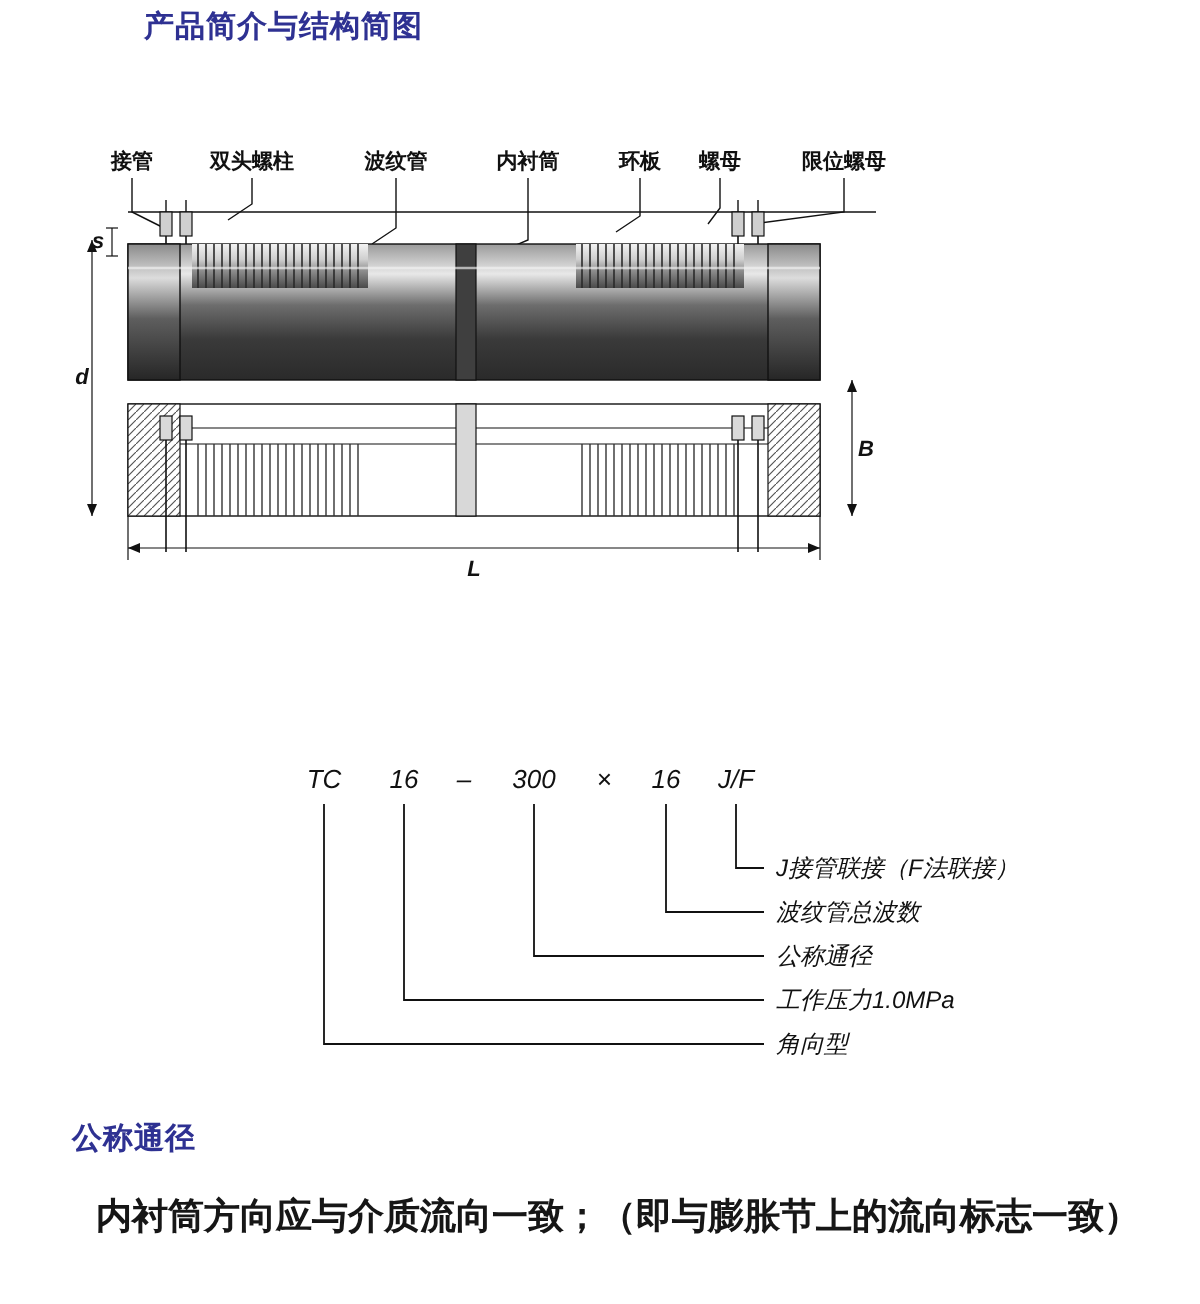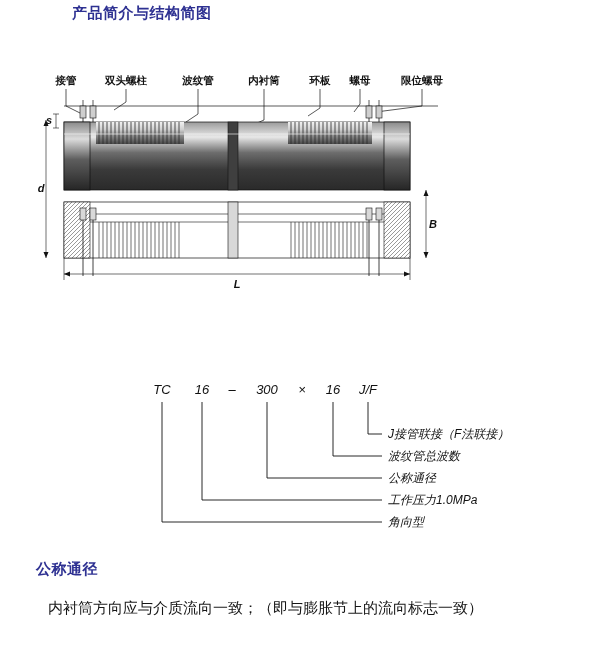--- a/index.html
+++ b/index.html
@@ -52,23 +52,24 @@
     font-style: italic;
   }
   .code-area svg { display: block; }
 
   
   .notes {
     position: absolute;
     left: 48px;
     top: 598px;
     width: 500px;
-    font-size: 15px;
+    font-size: 18px;
     line-height: 20px;
     color: #161616;
+    font-weight: bold;
   }
   .notes div { white-space: nowrap; }
 
   text {
     font-family: "Liberation Sans", sans-serif;
     fill: #111111;
   }
   .lbl { font-size: 10.5px; }
   .dim { font-size: 11px; font-style: italic; }
   .codetxt { font-size: 13px; fill: #111111; }

